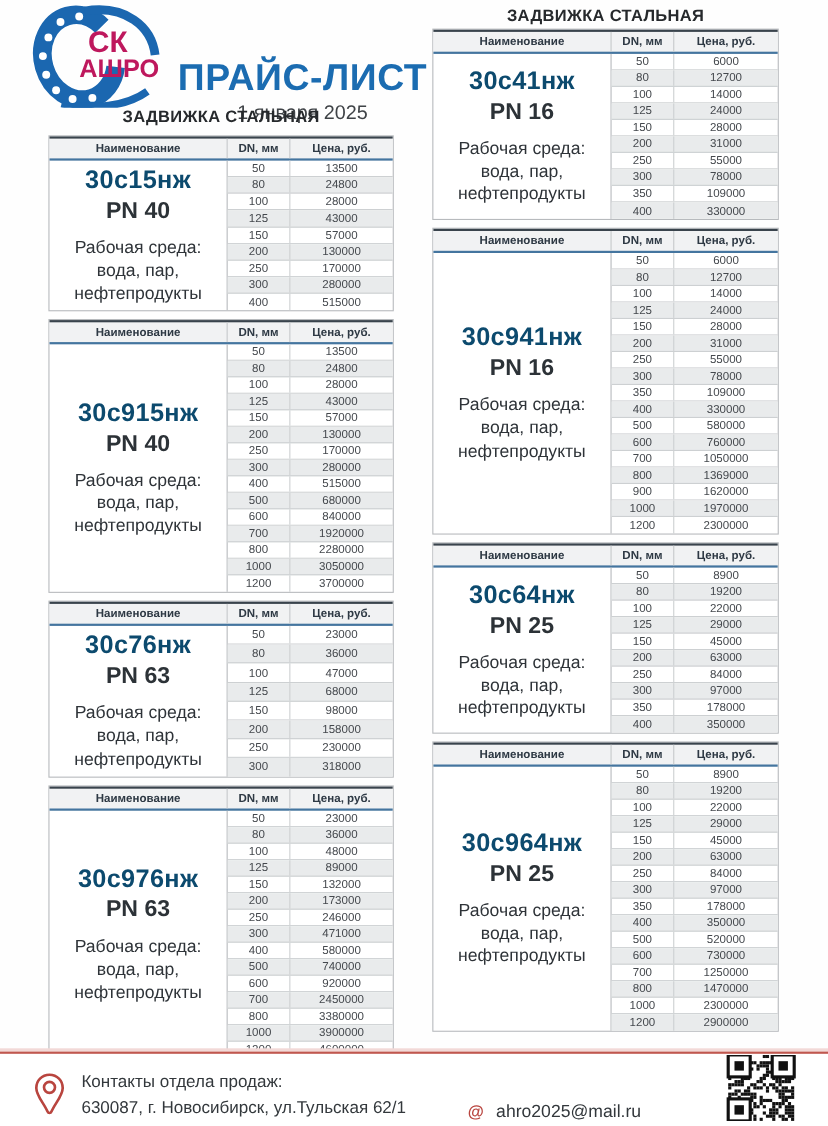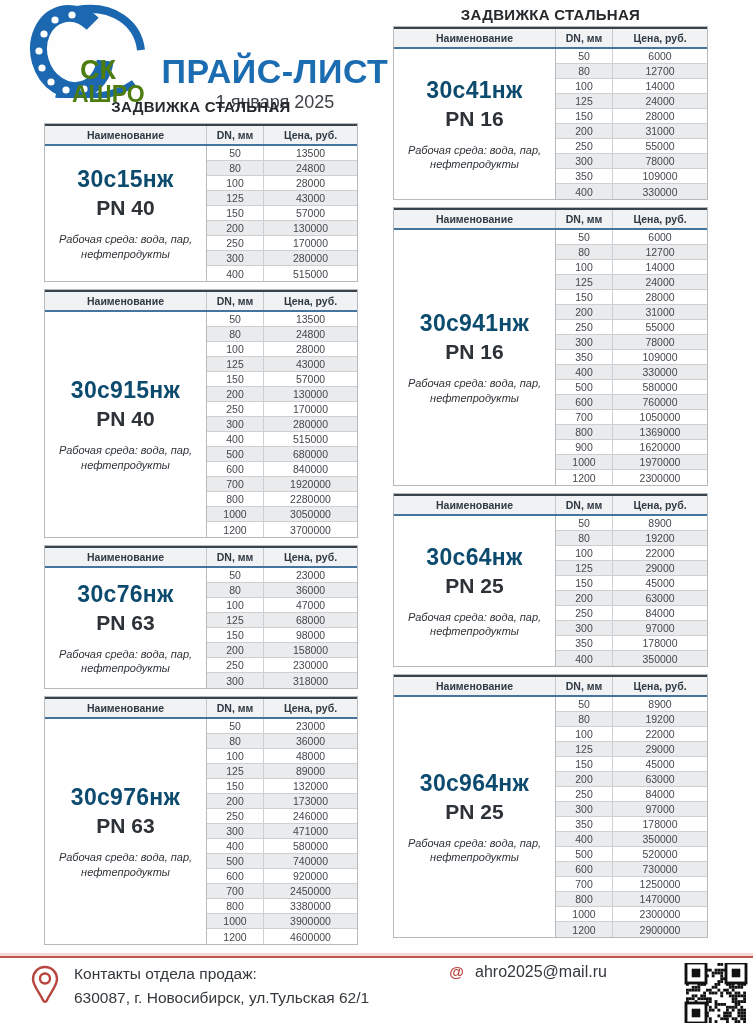--- a/index.html
+++ b/index.html
@@ -6,21 +6,21 @@
   html,body { background:#e8e8e8; }
   body { font-family:"Liberation Sans", sans-serif; }
   .page {
     position:relative; width:753px; height:1024px; margin:0 auto;
     background:#fefefe; overflow:hidden; color:#2e3338;
   }
 
   
   .logo { position:absolute; left:22px; top:4px; width:130px; height:94px; }
   .logo svg { position:absolute; left:0; top:0; }
-  .logo-text { position:absolute; left:50px; top:22px; font-weight:bold; color:#4d7c0f; line-height:.95;margin-top:32px; }
+  .logo-text { position:absolute; left:50px; top:22px; font-weight:bold; color:#be185d; line-height:.95; }
   .logo-line1 { font-size:27px; letter-spacing:0px; margin-left:8px; }
   .logo-line2 { font-size:23px; letter-spacing:0px; }
   .title-block { position:absolute; left:150px; top:8px; width:250px; text-align:center;margin-top:44px; }
   .main-title { font-size:34px; font-weight:bold; color:#1b6cb1; letter-spacing:.5px; }
   .date-line { font-size:18px; color:#3f4347; margin-top:1px; }
   .section-title { font-size:15px; font-weight:bold; color:#26292c; text-align:center; letter-spacing:.3px; }
   .section-title.right { position:absolute; left:393px; top:6px; width:315px; }
 
   
   .col { position:absolute; }
@@ -40,36 +40,36 @@
   .th-dn   { width:57px;  border-right:1px solid #c6c9cb; }
   .th-price{ flex:1; }
   .tbody { display:flex; align-items:stretch; }
   .name-cell {
     width:162px; border-right:1px solid #b7babd;
     display:flex; flex-direction:column; justify-content:center; align-items:center;
     text-align:center; padding:4px 6px;
   }
   .prod-name { font-size:23px; font-weight:bold; color:#0c4a6e; letter-spacing:.3px; }
   .prod-pn   { font-size:21px; font-weight:bold; color:#2c3237; margin-top:3px; }
-  .prod-medium { font-style:italic; font-size:11px; color:#2e3338; margin-top:12px; line-height:1.3; max-width:150px; }
+  .prod-medium { font-size:16px; color:#2e3338; margin-top:12px; line-height:1.3; max-width:150px; }
   .rows { flex:1; display:flex; flex-direction:column; }
   .row {
     display:flex; align-items:center; height:15px; flex:1 0 auto;
     font-size:10.5px; color:#44484d; border-bottom:1px solid #cdd0d2;
   }
   .row:last-child { border-bottom:none; }
   .row:nth-child(even) { background:#e9ebec; }
   .cell-dn { width:57px; text-align:center; border-right:1px solid #cdd0d2; align-self:stretch; display:flex; align-items:center; justify-content:center; }
   .cell-price { flex:1; text-align:center; }
 
   
   .footer {
     position:absolute; left:0; top:956px; width:753px; height:68px;
     border-top:2px solid #c0574f; box-shadow:0 -3px 0 #f2d9d7;
-    background:#fff; display:flex; align-items:flex-start; padding:4px 4px 4px 30px;
+    background:#fff; display:flex; align-items:flex-end; padding:4px 28px 4px 30px;
   }
   .f-left { display:flex; align-items:center; gap:14px; flex:1; }
   .f-text { font-size:15.5px; color:#33383c; line-height:1.55; }
   .f-mid { display:flex; flex-direction:column; gap:3px; width:220px; }
   .f-row { display:flex; align-items:center; gap:9px; font-size:16px; color:#33383c; }
   .at-icon {
     width:19px; height:19px; border-radius:50%;
     color:#b9453f; font-weight:bold; font-size:15px;
     display:flex; align-items:center; justify-content:center; line-height:1;
   }

